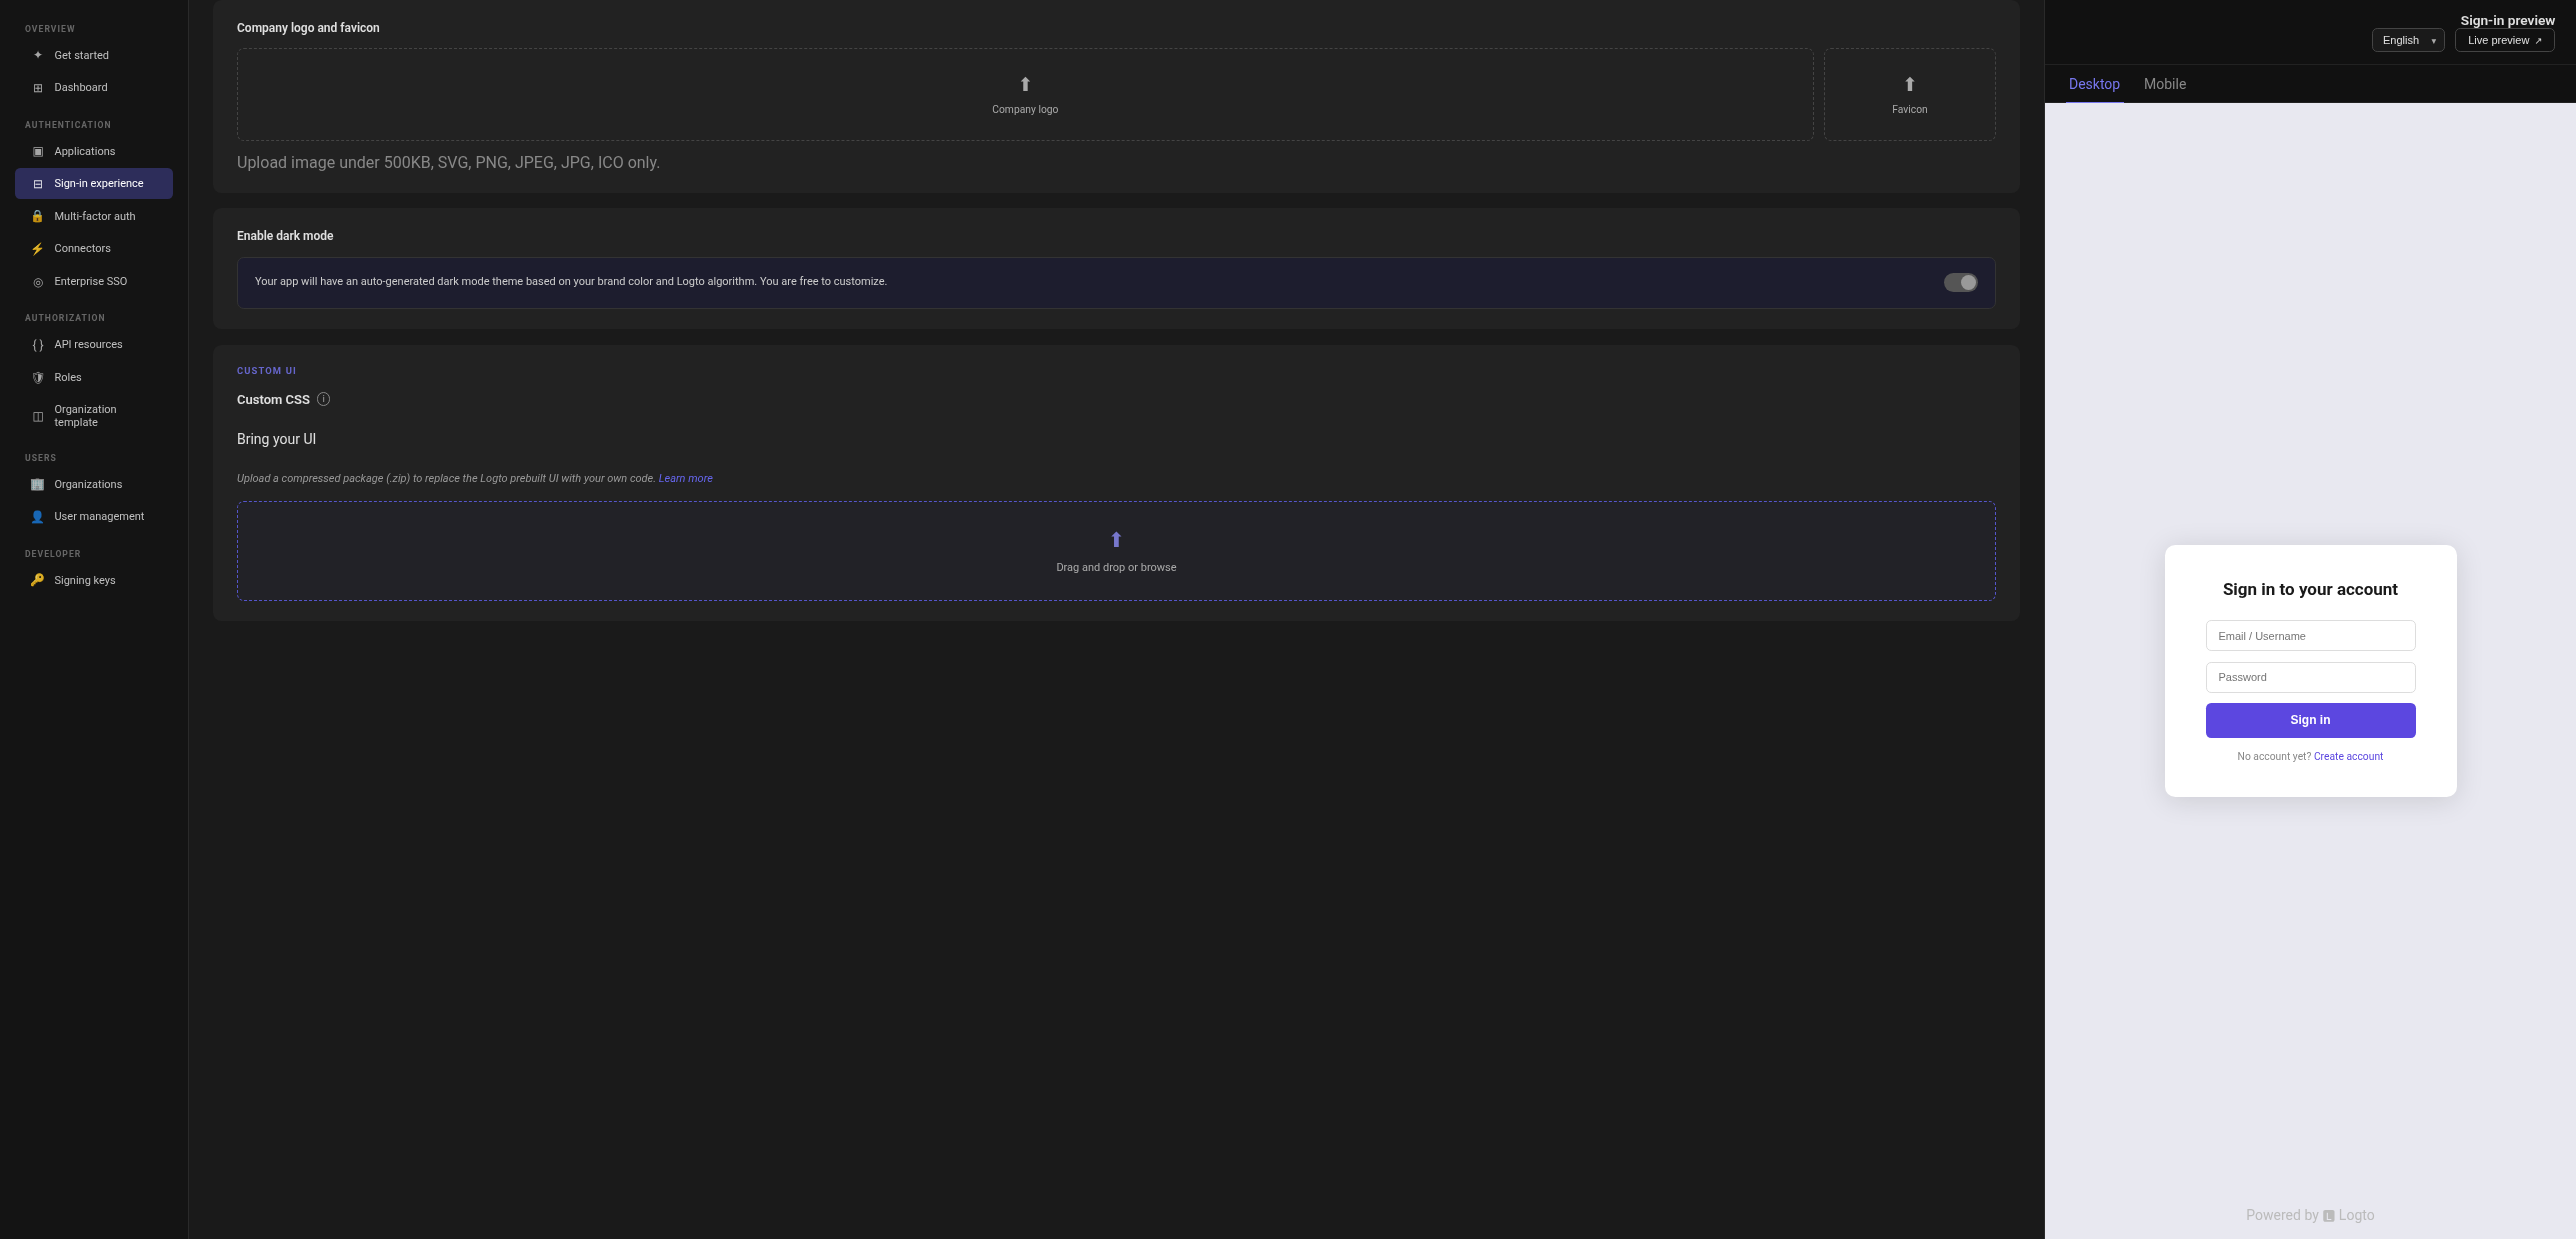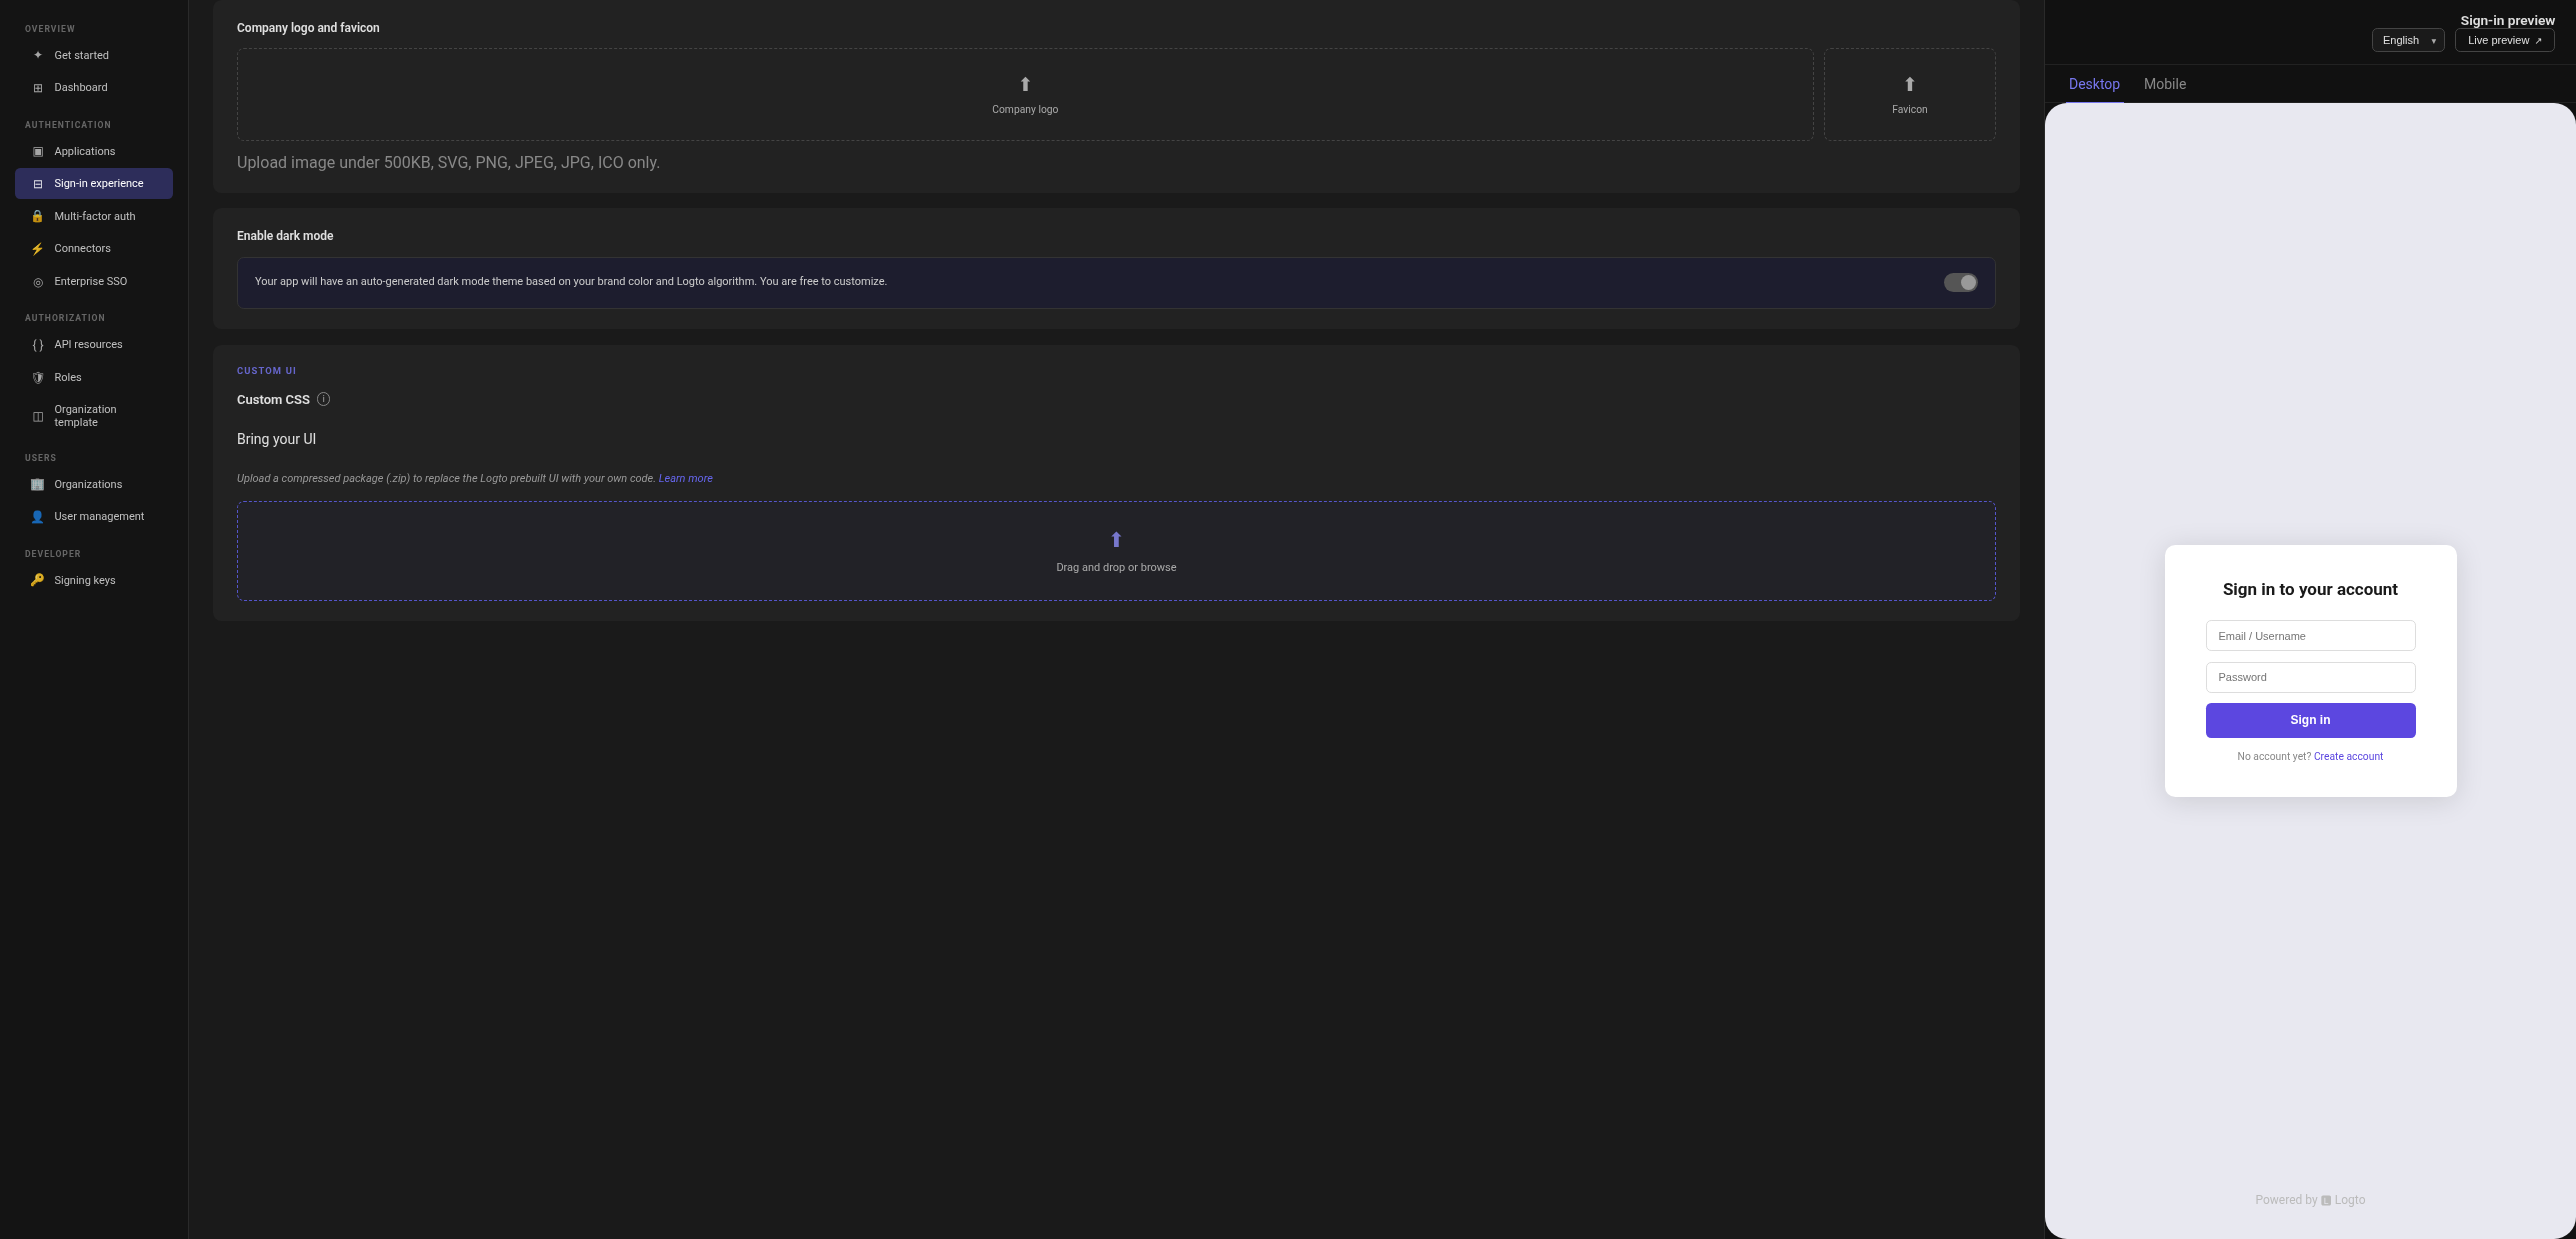--- a/index.html
+++ b/index.html
@@ -316,21 +316,20 @@
       border-bottom: 1.7px solid #7777ee;
     }
 
     
     .preview-area {
       flex: 1;
       background: #e8e8f0;
       display: flex;
       align-items: center;
       overflow: hidden;
-      border-radius: 22px;
     }
     .sign-in-card {
       background: #fff;
       border-radius: 10.3px;
       padding: 34px 41px;
       width: 292px;
       box-shadow: 0 3.4px 27.5px rgba(0,0,0,0.12);
     }
     .sign-in-title {
       font-size: 17px;
@@ -363,24 +362,24 @@
       margin-bottom: 12px;
     }
     .sign-in-footer {
       text-align: center;
       font-size: 10.3px;
       color: #888;
     }
     .sign-in-footer a { color: #5c47e0; text-decoration: none; }
     .powered-by {
       position: absolute;
-      bottom: 32px;
+      bottom: 15px;
       left: 50%;
       transform: translateX(-50%);
-      font-size: 12px;
+      font-size: 14px;
       color: #bbb;
       white-space: nowrap;
     }
     .preview-inner {
       position: relative;
       width: 100%;
       height: 100%;
       display: flex;
       align-items: center;
       justify-content: center;

